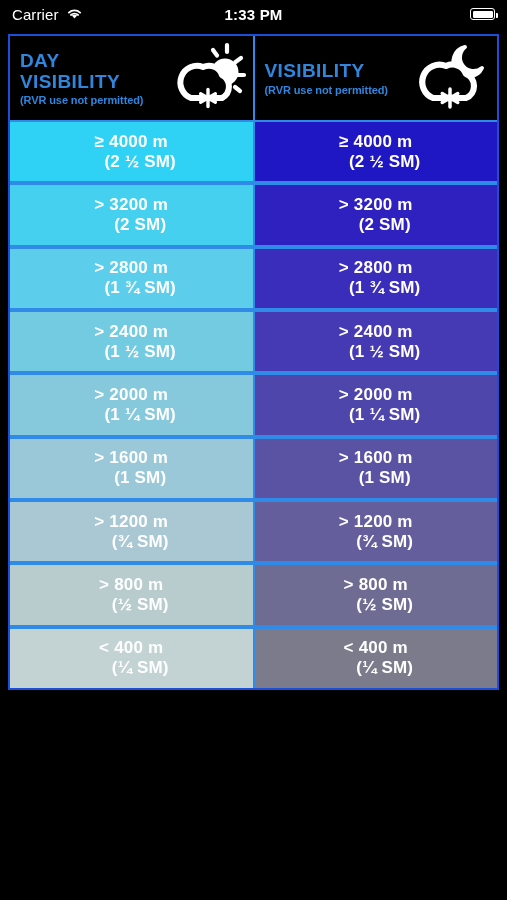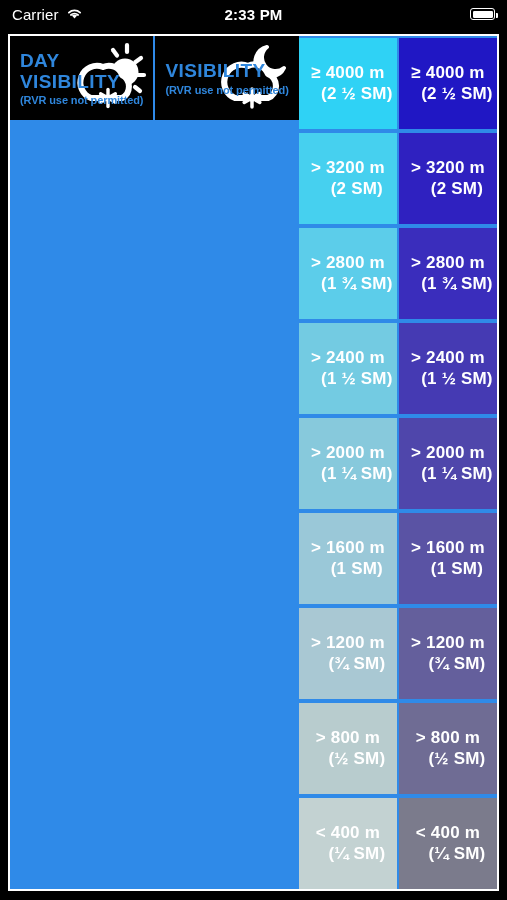--- a/index.html
+++ b/index.html
@@ -43,24 +43,24 @@
     content:""; position:absolute; right:-4px; top:3.5px;
     width:2px; height:5px; background:#fff; border-radius:0 1px 1px 0;
   }
   .battery-fill {
     height:7px; background:#fff; border-radius:1.2px; margin:0 1.5px;
   }
 
   
   .table-wrap {
     margin:6px 8px 0 8px;
-    border:2px solid #ffffff;
+    border:2px solid #1d4ed8;
     background:#2f8ae8;
-    height:857px;
-    display:flex; flex-direction:row;
+    height:656px;
+    display:flex; flex-direction:column;
   }
 
   
   .header-row {
     display:flex;
     height:84px;
     gap:2px;
     background:#2f8ae8;
     flex:none;
   }
@@ -140,21 +140,21 @@
   <div class="sb-left">
     <span>Carrier</span>
     <span class="wifi-icon">
       <svg width="17" height="13" viewBox="0 0 17 13">
         <path d="M8.5 11.6 L5.9 8.6 A4 4 0 0 1 11.1 8.6 Z" fill="#fff"></path>
         <path d="M2.9 5.6 A8.2 8.2 0 0 1 14.1 5.6" stroke="#fff" stroke-width="1.9" fill="none" stroke-linecap="round"></path>
         <path d="M4.9 8.0 A5.2 5.2 0 0 1 12.1 8.0" stroke="#fff" stroke-width="1.8" fill="none" stroke-linecap="round"></path>
       </svg>
     </span>
   </div>
-  <div class="sb-time">2:33 PM</div>
+  <div class="sb-time">1:33 PM</div>
   <div class="sb-right">
     <span class="battery">
       <span class="battery-fill" style="width:100%"></span>
     </span>
   </div>
 </div>
 
 <div class="table-wrap">
 
   <div class="header-row">

